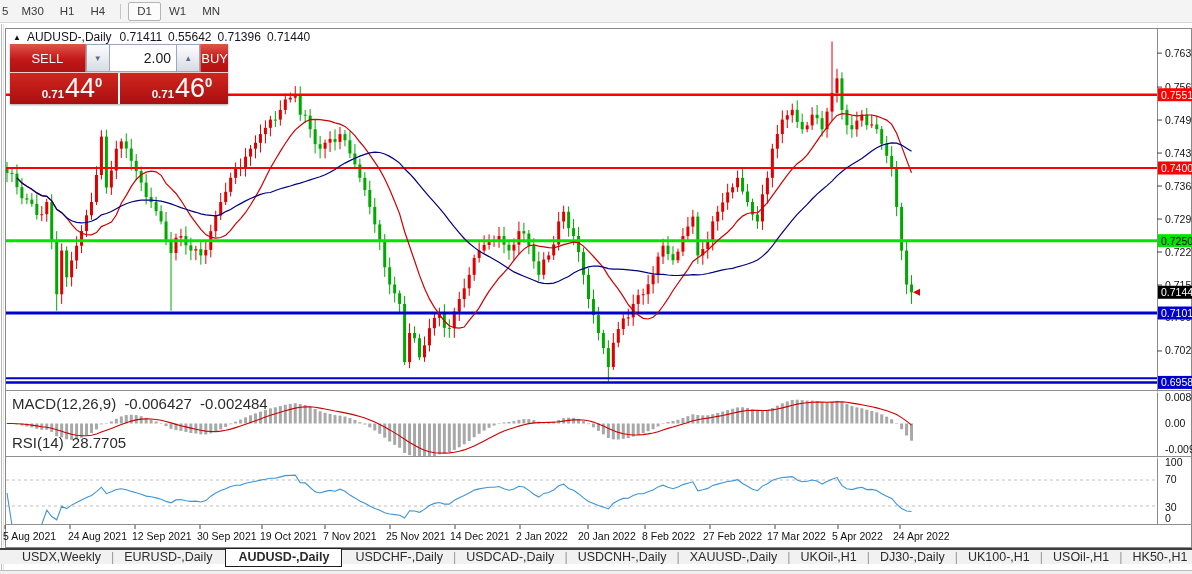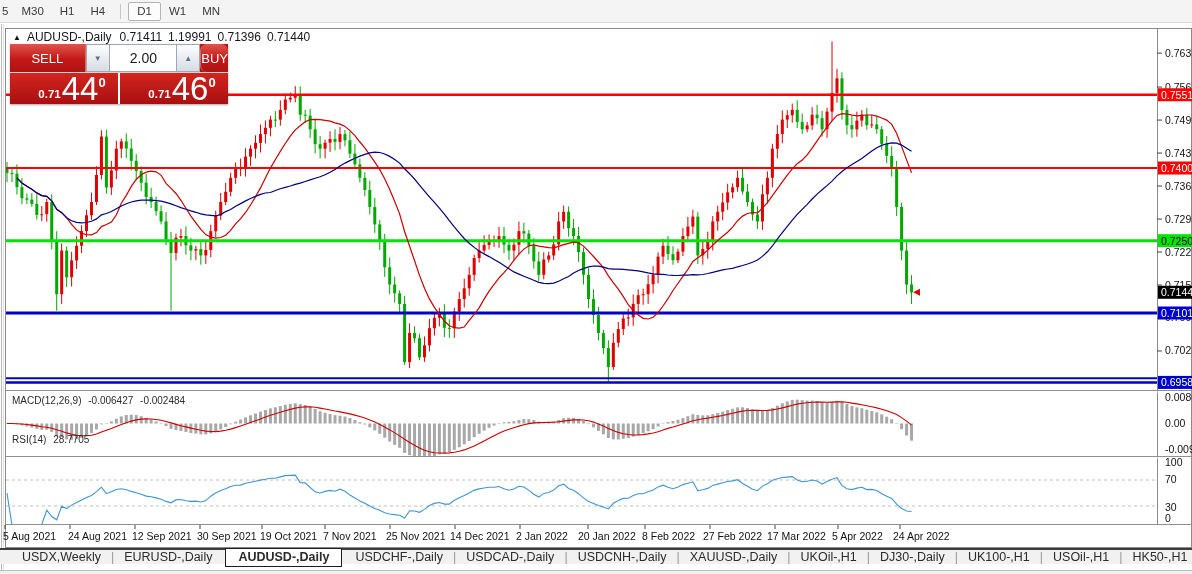--- a/index.html
+++ b/index.html
@@ -31,39 +31,39 @@
   .title-row .v { margin-right:6px; }
 
   
   .trade-panel { position:absolute; left:10px; top:44px; width:218px; height:60px;
                  z-index:6; background:#b61414; box-shadow:0 1px 2px rgba(0,0,0,.35); }
   .tp-row1 { display:flex; height:28px; }
   .btn-red { background:linear-gradient(#e0544a 0%, #c21818 55%, #b01212 100%);
              color:#fff; font-size:13px; display:flex; align-items:center;
              justify-content:center; cursor:pointer; }
   .sell-btn { width:78px; border-right:1px solid #d96a60; }
-  .buy-btn  { flex:1; border-left:1px solid #d96a60;border-radius:7px; }
+  .buy-btn  { flex:1; border-left:1px solid #d96a60; }
   .spin-btn { width:25px; background:linear-gradient(#fdfdfd,#d7dce4);
               border:1px solid #9aa7bd; display:flex; align-items:center;
               justify-content:center; font-size:8px; color:#5e6f8f; cursor:pointer; }
   .vol-field { width:66px; background:#fff; border-top:1px solid #9aa7bd;
                border-bottom:1px solid #9aa7bd; font-size:14px; color:#1a1a1a;
-               text-align:right; padding:0 19px 0 0; border-left:none; border-right:none;
+               text-align:right; padding:0 5px 0 0; border-left:none; border-right:none;
                font-family:"Liberation Sans", sans-serif; }
   .tp-row2 { display:flex; height:32px; border-top:1px solid rgba(255,255,255,.8);
              background:linear-gradient(#d2251f, #a90f0f); }
   .price-cell { width:108px; display:flex; align-items:flex-end;
                 justify-content:center; color:#fff; padding-bottom:1px; }
   .price-cell.right { border-left:2px solid #ffffff; width:110px; }
   .p-small { font-size:11.5px; font-weight:bold; margin:0 1px 3px 16px; }
-  .p-big   { font-size:33px; line-height:29px; font-weight:400; }
+  .p-big   { font-size:27px; line-height:29px; font-weight:400; }
   .p-sup   { font-size:13px; font-weight:bold; position:relative; top:-13px; }
 
   
-  .ind-label { position:absolute; font-size:10px; color:#2b2b2b; z-index:5; }
+  .ind-label { position:absolute; font-size:15px; color:#2b2b2b; z-index:5; }
   .ind-label span { margin-right:4px; }
 
   
   .tabbar { position:absolute; left:0; top:548px; width:1192px; height:16px;
             background:#f1f1f1; border-top:2px solid #3d3d3d;
             display:flex; align-items:center; padding-left:12px;
             font-size:12.5px; color:#2b2b2b; }
   .tab { padding:0 10px; cursor:pointer; white-space:nowrap; }
   .tab.active { background:#ffffff; border:1.5px solid #1d1d1d; font-weight:bold;
                 padding:0 12px; margin:0 3px; height:19px; display:flex;
@@ -744,21 +744,21 @@
       <rect x="1158" y="375.91420000000005" width="34" height="13" fill="#0000cd"></rect>
       <text x="1161" y="386.41420000000005" font-size="10.5" fill="#ffffff" font-family="Liberation Sans, sans-serif">0.69582</text>
       <rect x="1158" y="285.7826199999999" width="34" height="13" fill="#000000"></rect>
       <text x="1161" y="296.2826199999999" font-size="10.5" fill="#ffffff" font-family="Liberation Sans, sans-serif">0.71440</text>
     </svg>
 
   <div class="title-row">
     <span class="marker">▲</span>
     <span class="sym">AUDUSD-,Daily</span>
     <span class="v">0.71411</span>
-    <span class="v">1.19991</span>
+    <span class="v">0.55642</span>
     <span class="v">0.71396</span>
     <span class="v">0.71440</span>
   </div>
 
   <div class="trade-panel">
     <div class="tp-row1">
       <div class="btn-red sell-btn">SELL</div>
       <div class="spin-btn">▼</div>
       <input class="vol-field" readonly="" value="2.00" style="">
       <div class="spin-btn">▲</div>

